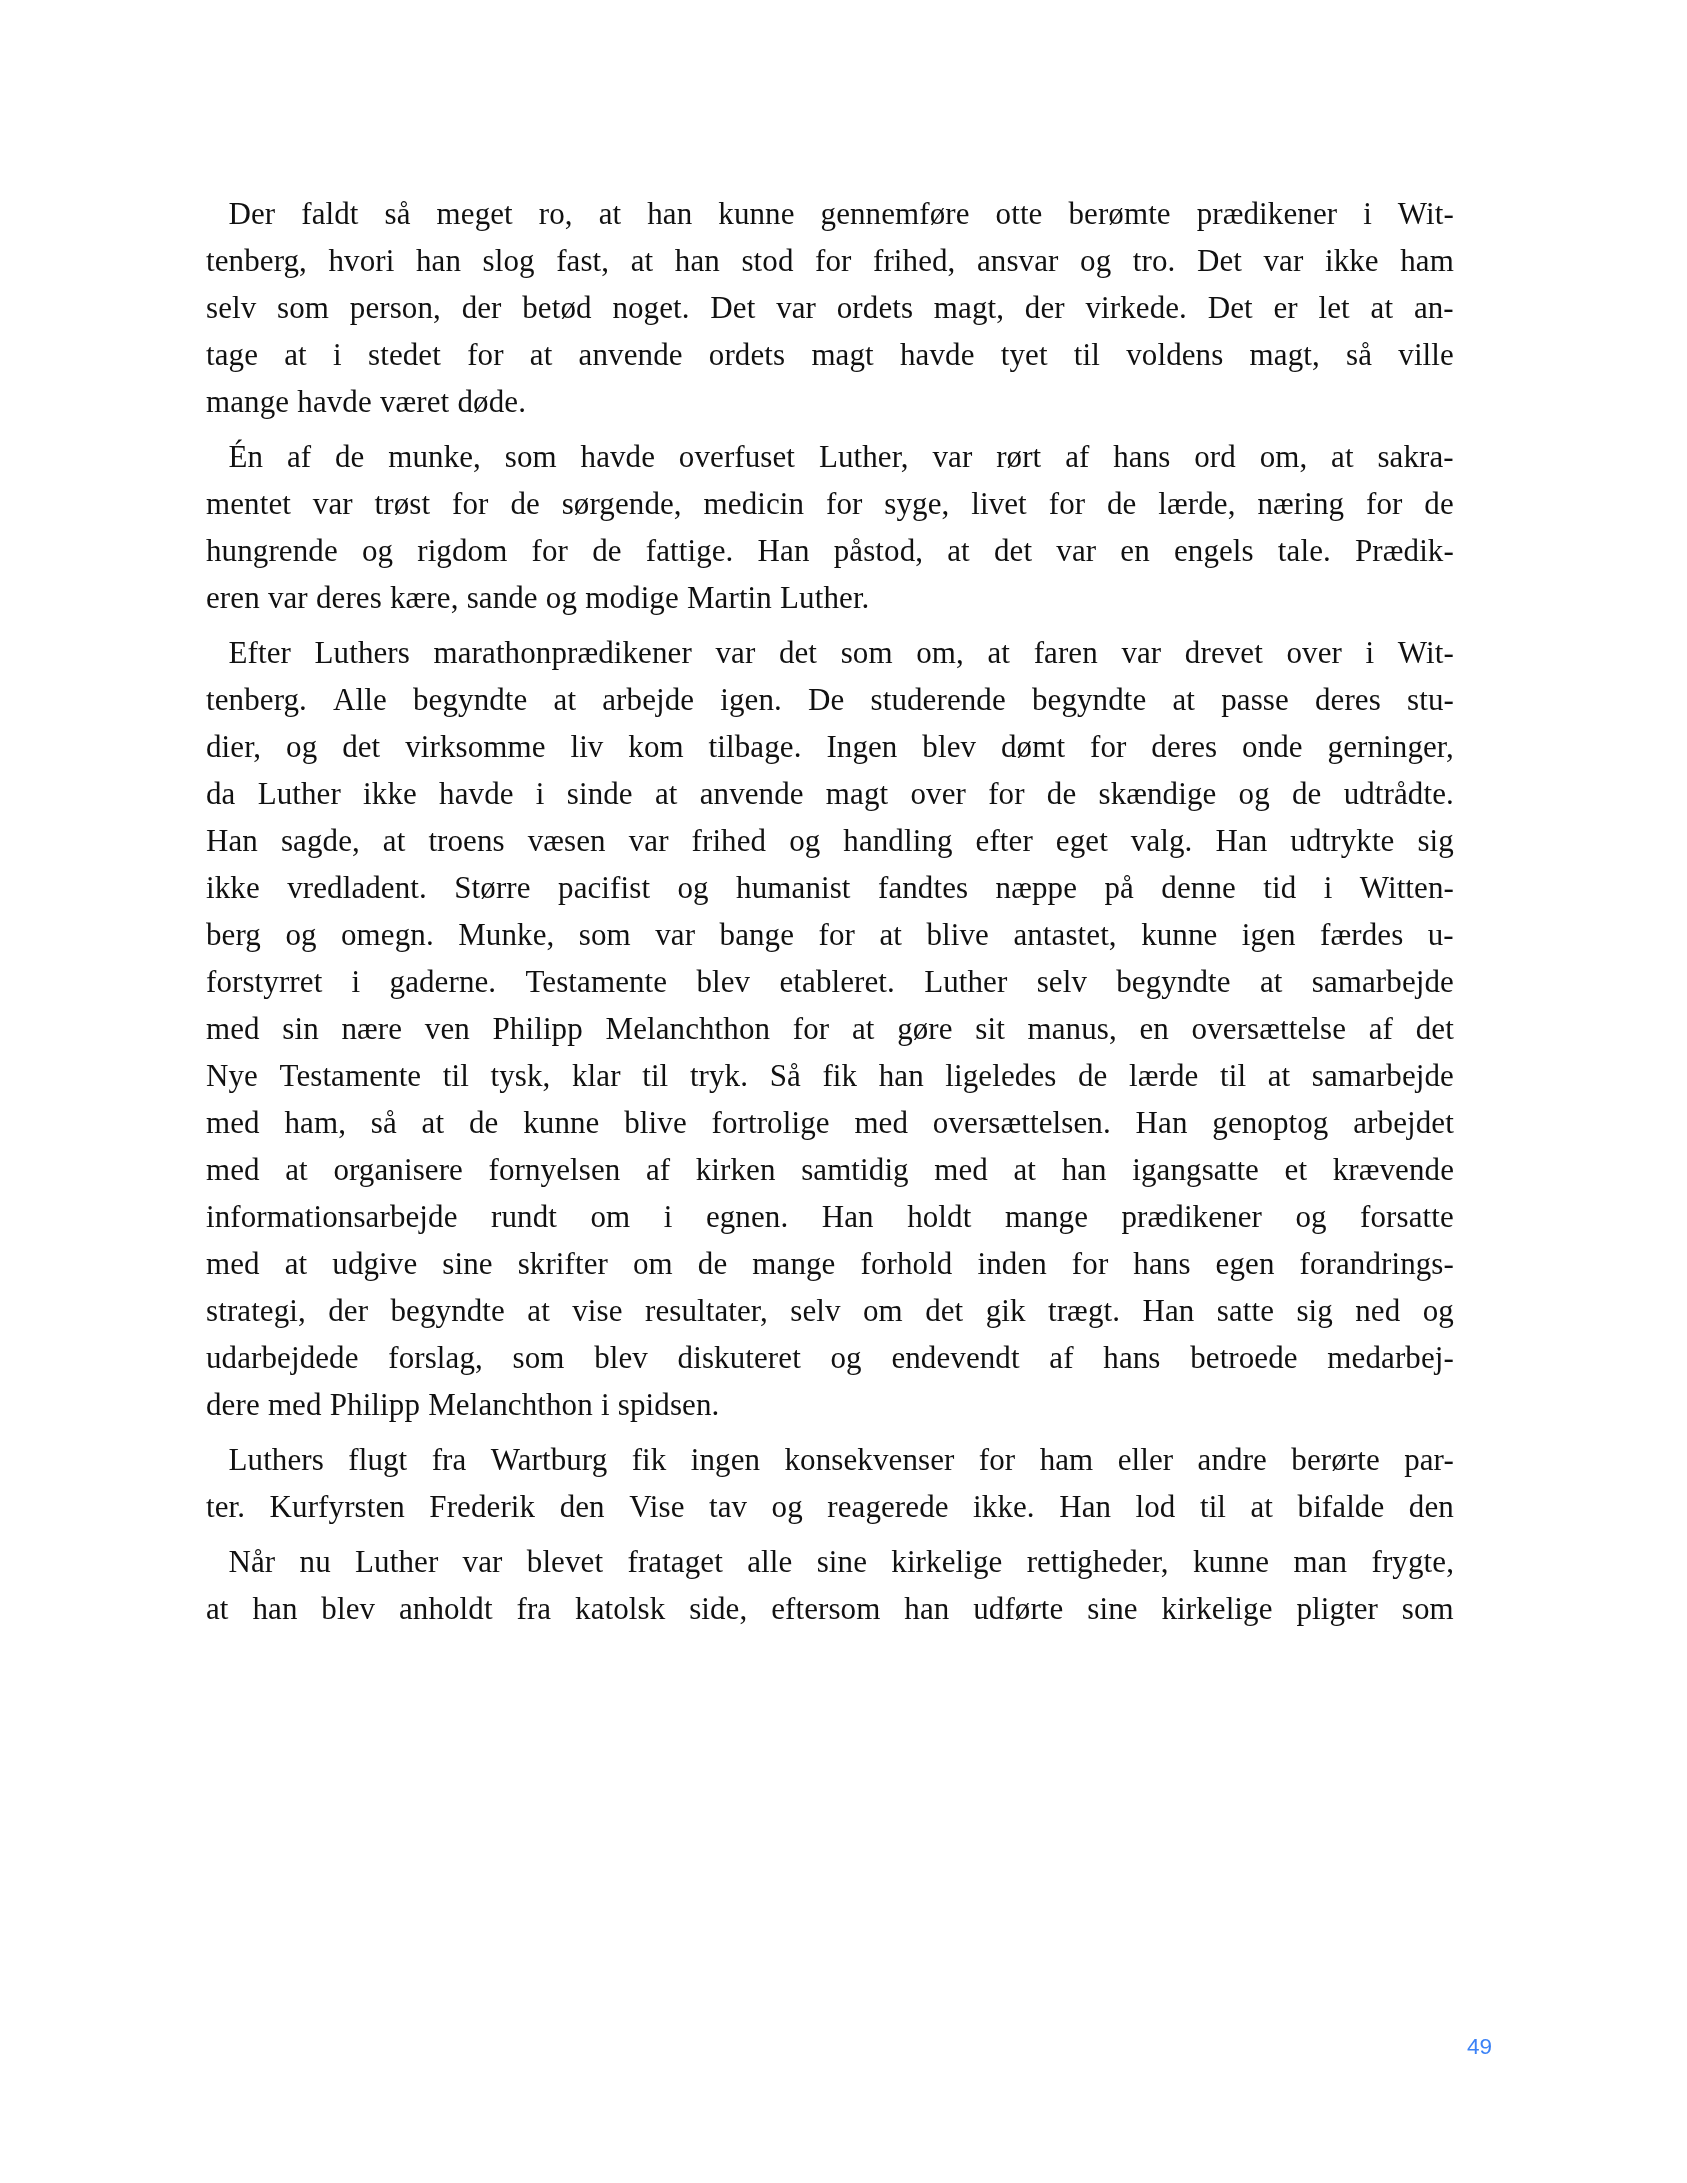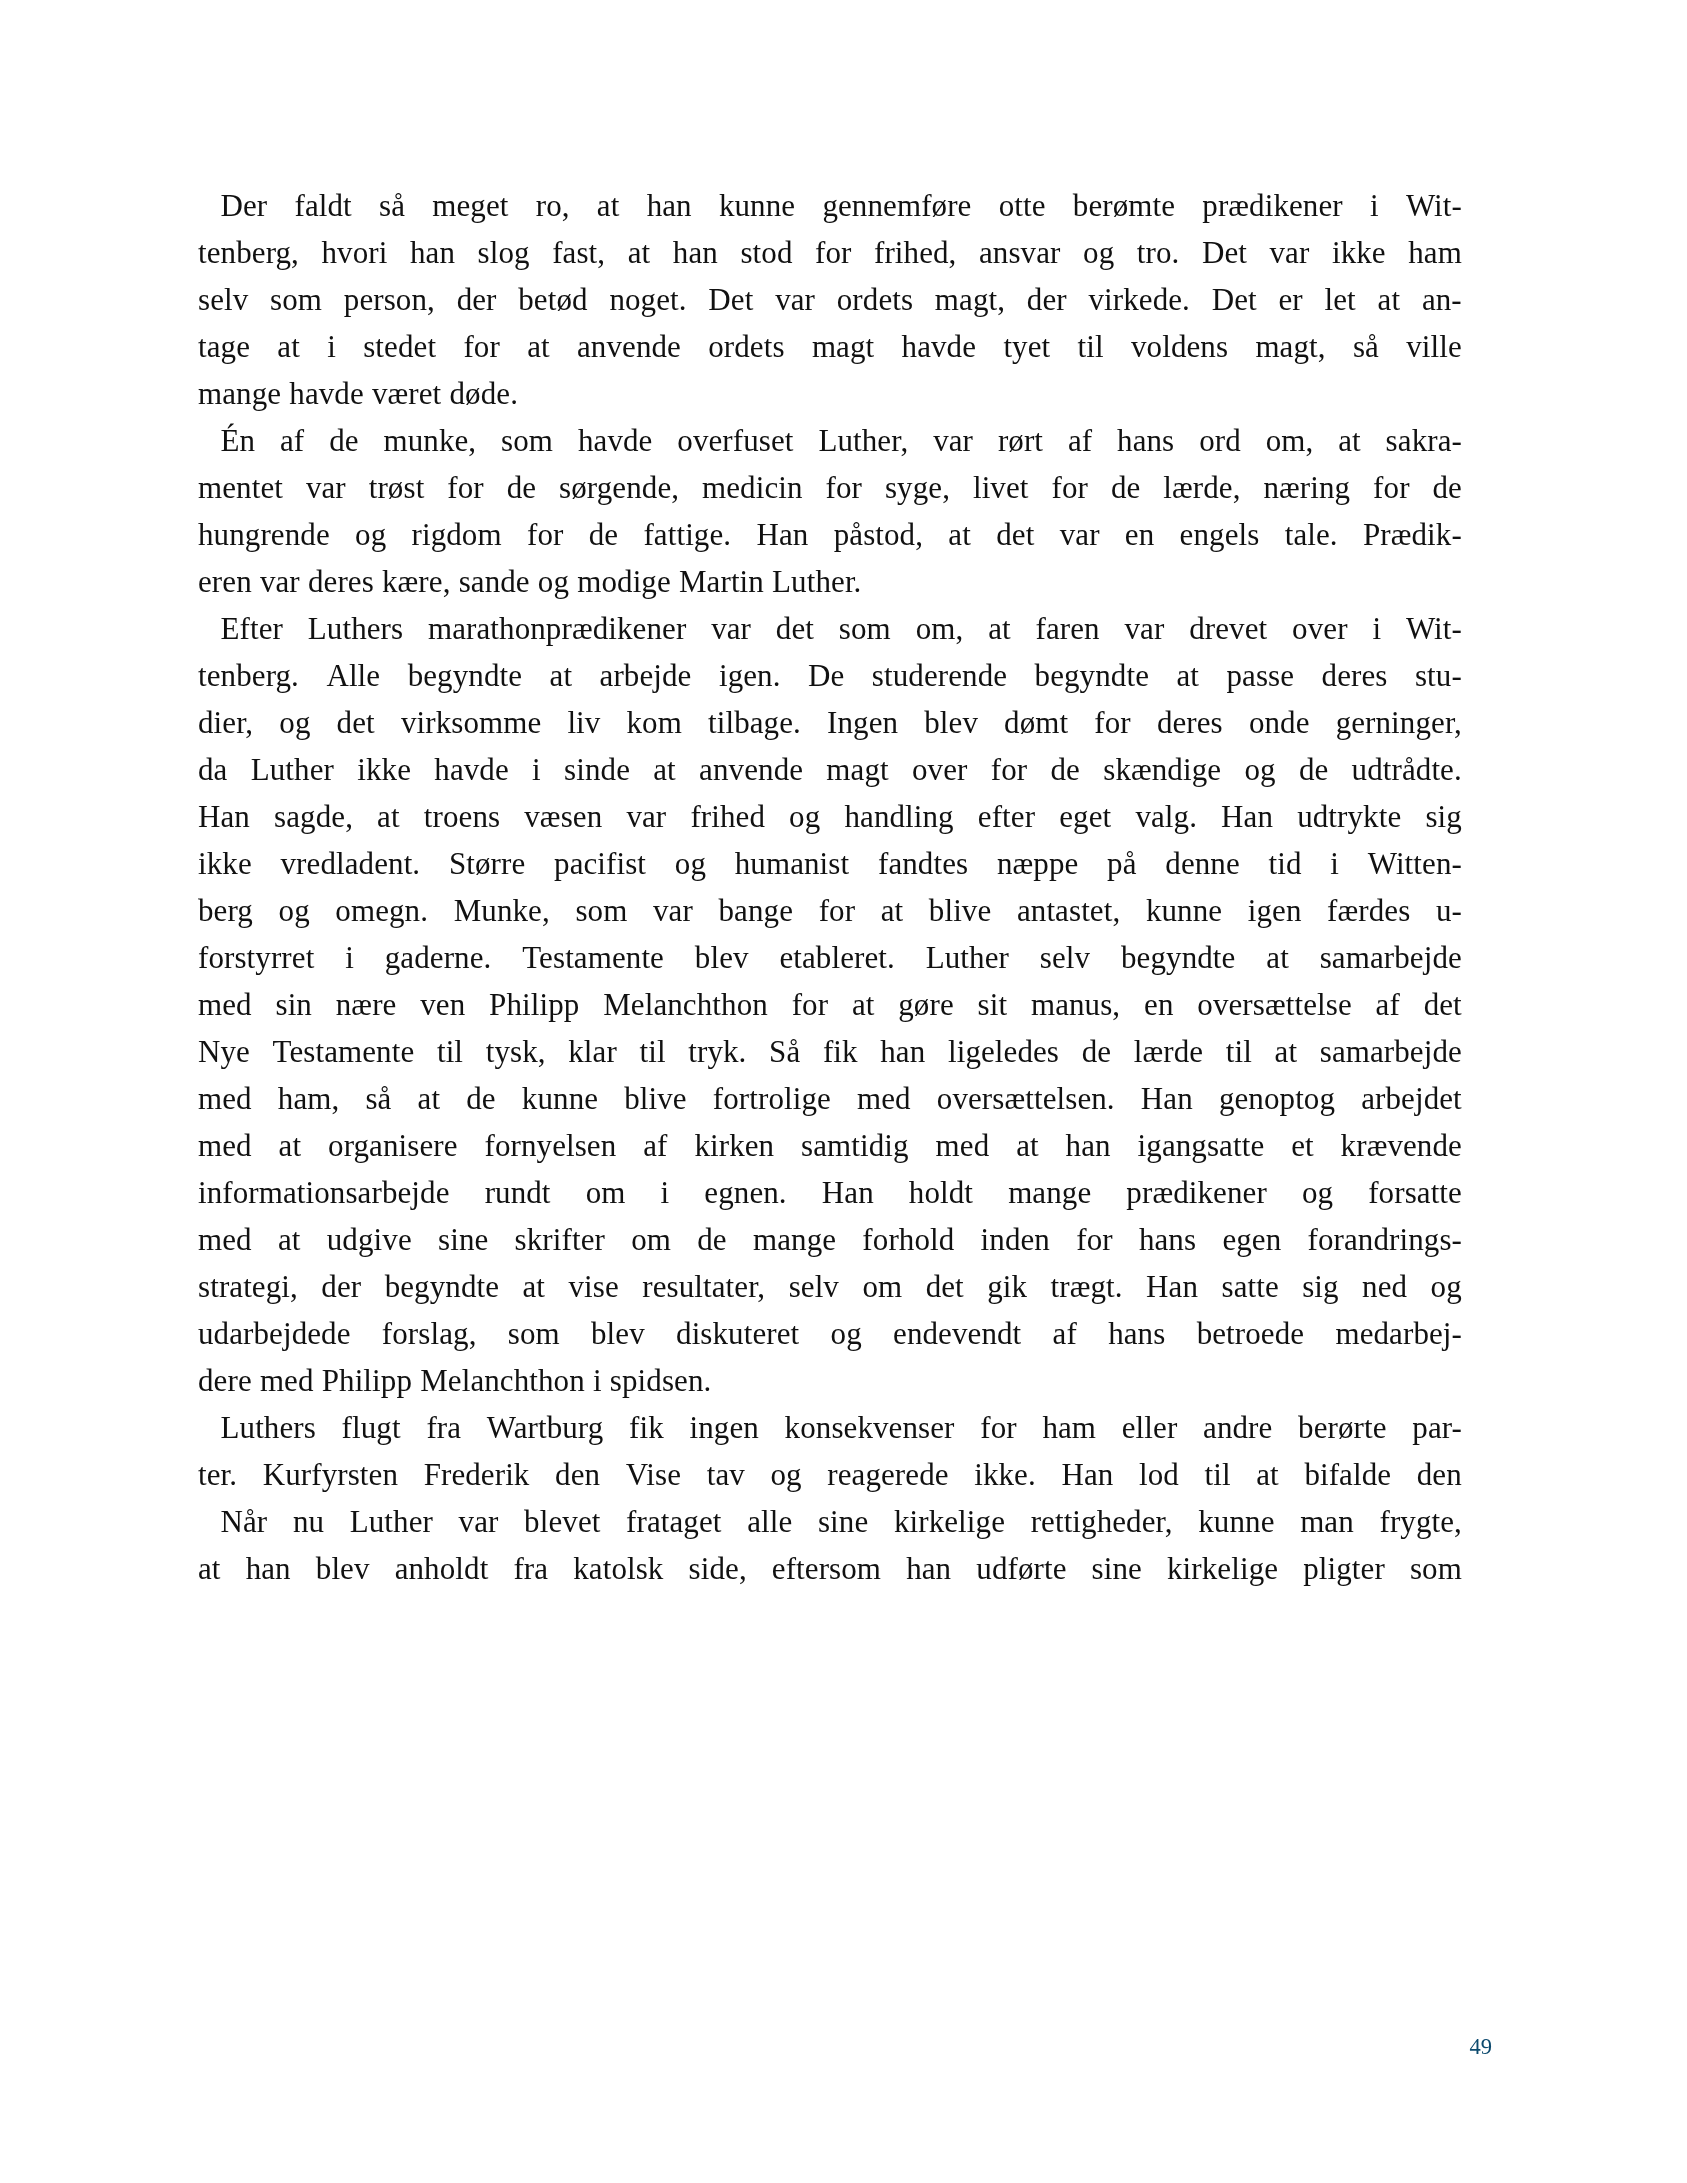--- a/index.html
+++ b/index.html
@@ -24,21 +24,21 @@
     height: 2183px;
     background: #ffffff;
   }
   .text-block {
     position: absolute;
     left: 198px;
     top: 182px;
     width: 1264px;
   }
   .para {
-    margin: 0;
+    margin: 8px;
     padding: 0;
     font-size: 31px;
     line-height: 47px;
     text-align: justify;
     text-justify: inter-word;
     letter-spacing: 0.1px;
     word-spacing: 0.3px;
     -webkit-hyphens: none;
     hyphens: none;
   }
@@ -63,22 +63,22 @@
     padding-left: 22.5px;
   }
   .folio {
     position: absolute;
     left: 0;
     top: 2034px;
     width: 1492px;
     text-align: right;
     font-size: 22.5px;
     line-height: 26.5px;
-    font-family: Liberation Serif, serif;
-    color: #0c4a6e;
+    font-family: Liberation Sans, sans-serif;
+    color: #3b82f6;
   }
 </style>
 </head>
 <body>
 
 <div class="page">
   <div class="text-block" id="body-text">
       <p class="para">
         <span class="line just indent">
           <span>Der</span>

